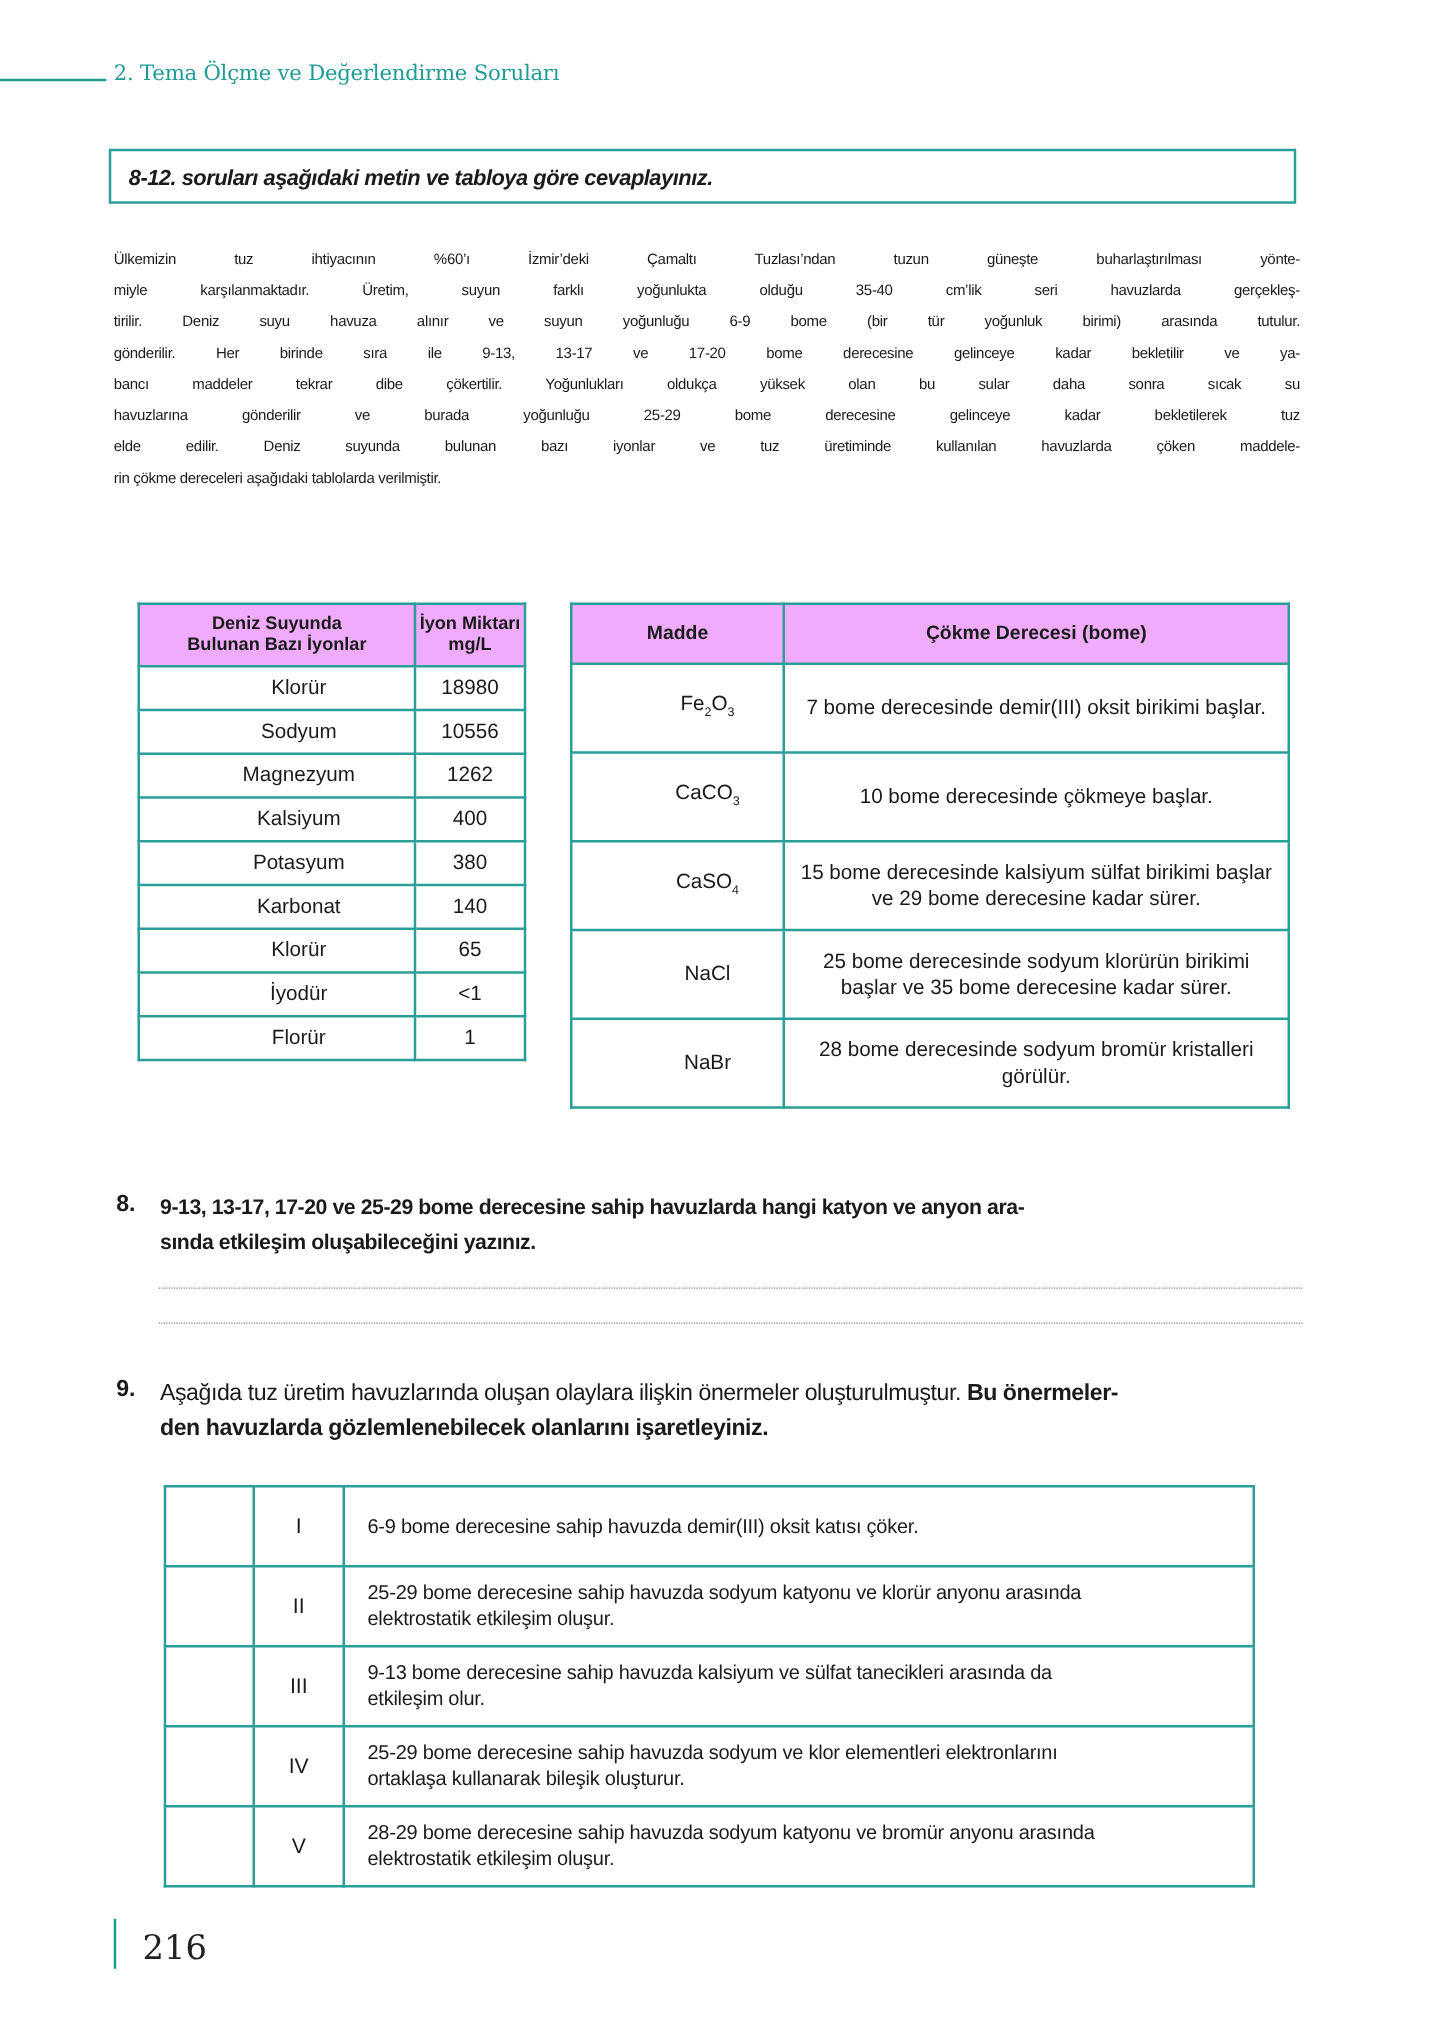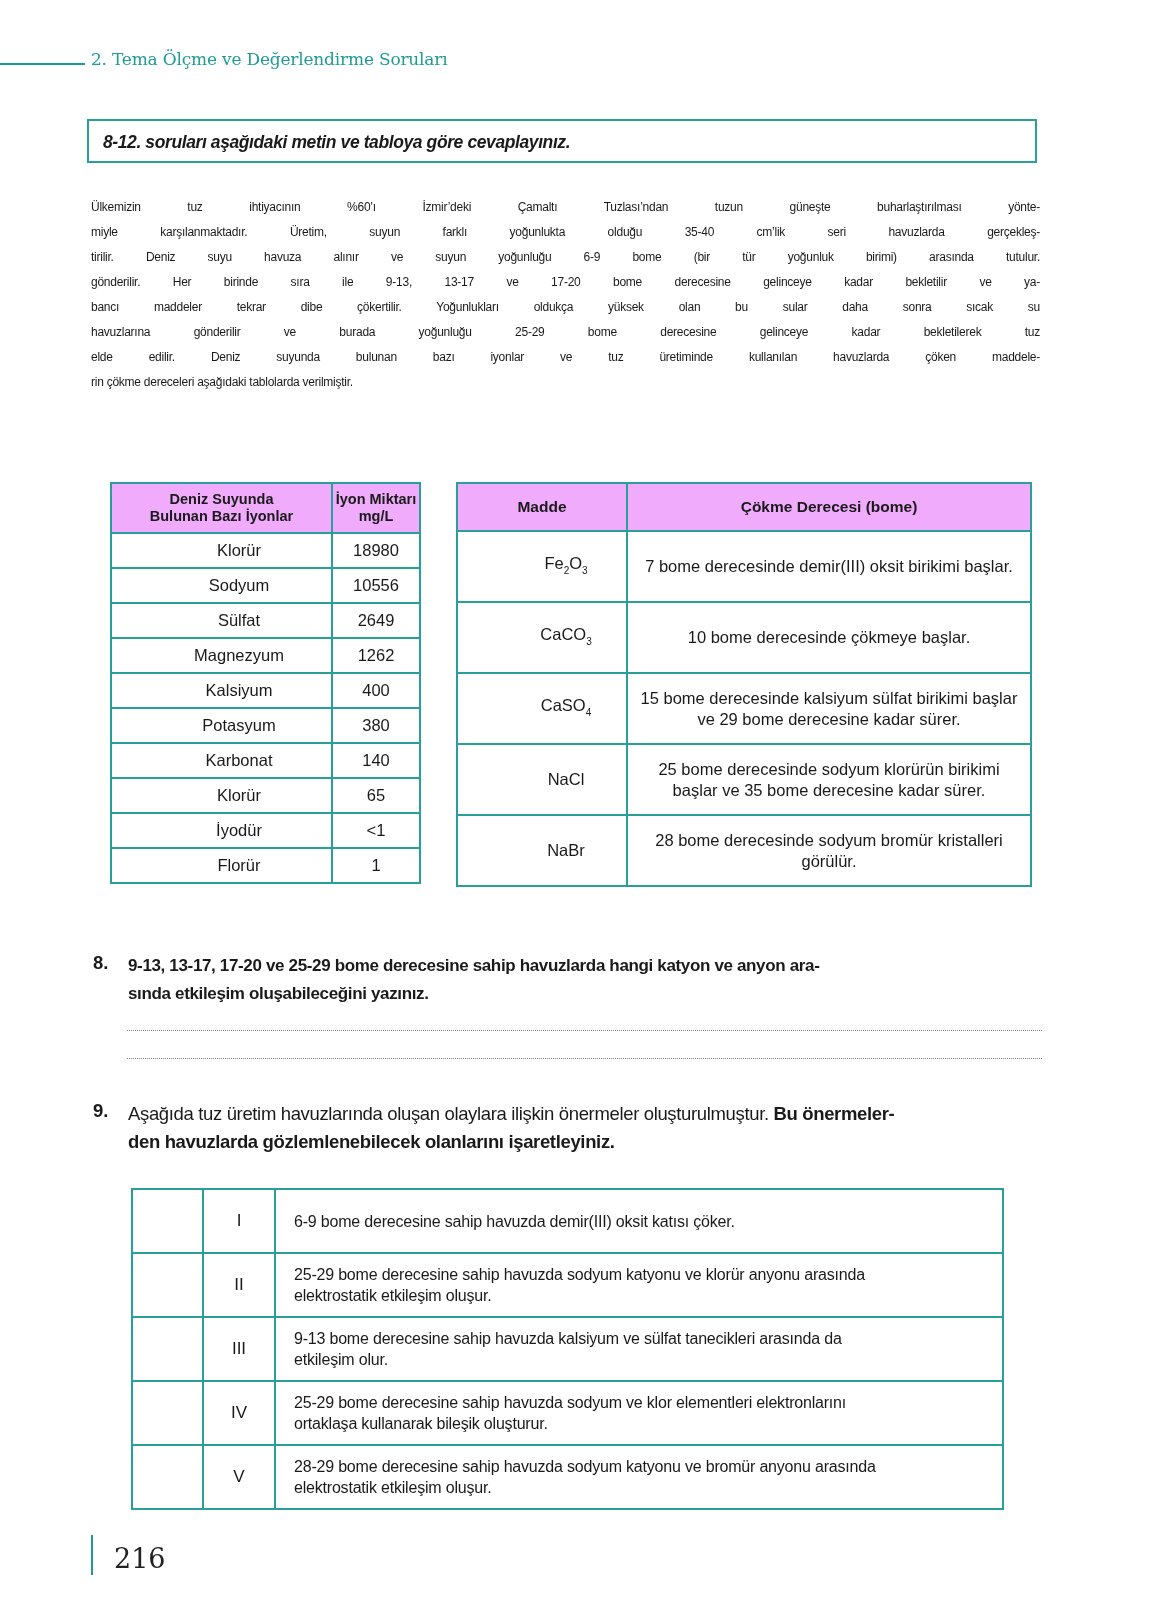--- a/index.html
+++ b/index.html
@@ -88,24 +88,20 @@
   <tbody id="ion-body">
       <tr>
         <td class="c1">Klorür</td>
         <td>18980</td>
       </tr>
       <tr>
         <td class="c1">Sodyum</td>
         <td>10556</td>
       </tr>
       <tr>
-        <td class="c1">Sülfat</td>
-        <td>2649</td>
-      </tr>
-      <tr>
         <td class="c1">Magnezyum</td>
         <td>1262</td>
       </tr>
       <tr>
         <td class="c1">Kalsiyum</td>
         <td>400</td>
       </tr>
       <tr>
         <td class="c1">Potasyum</td>
         <td>380</td>

